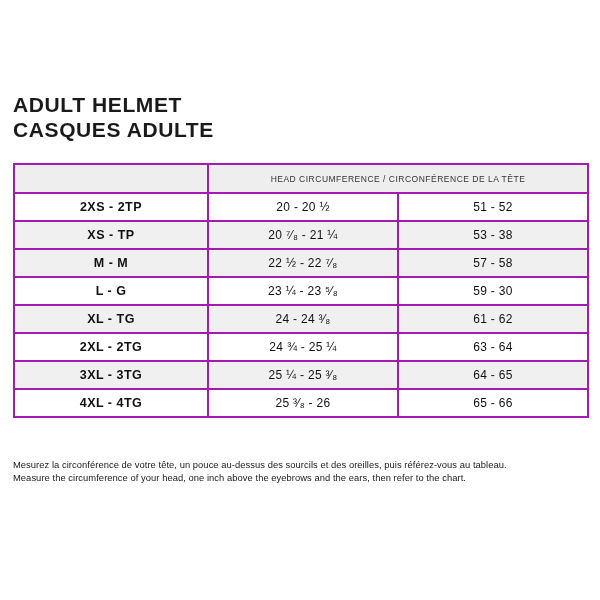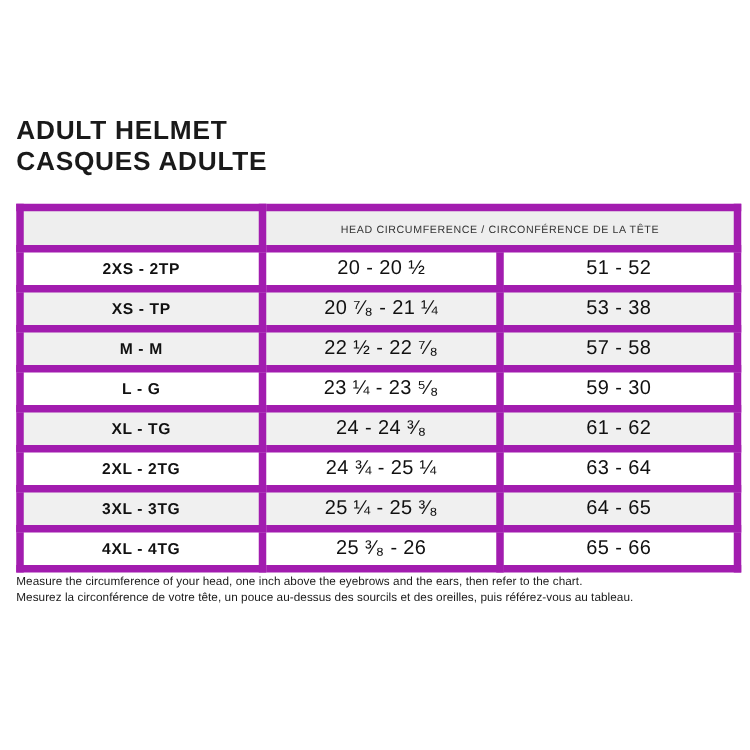--- a/index.html
+++ b/index.html
@@ -37,21 +37,21 @@
   table.size-chart {
     position: absolute;
     left: 13px;
     top: 163px;
     width: 574px;
     border-collapse: collapse;
     table-layout: fixed;
   }
   table.size-chart td,
   table.size-chart th {
-    border: 6px solid #a21caf;
+    border: 2px solid #a21caf;
     padding: 0;
     margin: 0;
     text-align: center;
     vertical-align: middle;
   }
   .col-size { width: 194px; }
   .col-inch { width: 190px; }
   .col-cm   { width: 190px; }
 
   tr.group-head td {
@@ -73,21 +73,21 @@
     height: 28px;
     font-size: 12.5px;
     font-weight: bold;
     letter-spacing: 0.7px;
     background: #ffffff;
     border-bottom: 2px solid #1a1a1a;
     text-transform: uppercase;
   }
   tr.data-row td {
     height: 26px;
-    font-size: 16px;
+    font-size: 12px;
     letter-spacing: 0.3px;
   }
   tr.data-row td.size-cell {
     font-weight: bold;
     font-size: 12.5px;
     letter-spacing: 0.5px;
   }
   tr.data-row.odd td { background: #ffffff; }
   tr.data-row.even td { background: #f0f0f0; }
 
@@ -163,17 +163,17 @@
       </tr>
       <tr class="data-row odd">
         <td class="size-cell">4XL - 4TG</td>
         <td>25 ³⁄₈ - 26</td>
         <td>65 - 66</td>
       </tr>
     </tbody>
   </table>
 
   <div class="notes">
+    <div class="note-line">Mesurez la circonférence de votre tête, un pouce au-dessus des sourcils et des oreilles, puis référez-vous au tableau.</div>
     <div class="note-line">Measure the circumference of your head, one inch above the eyebrows and the ears, then refer to the chart.</div>
-    <div class="note-line">Mesurez la circonférence de votre tête, un pouce au-dessus des sourcils et des oreilles, puis référez-vous au tableau.</div>
   </div>
 
 </div>
 
 </body></html>

